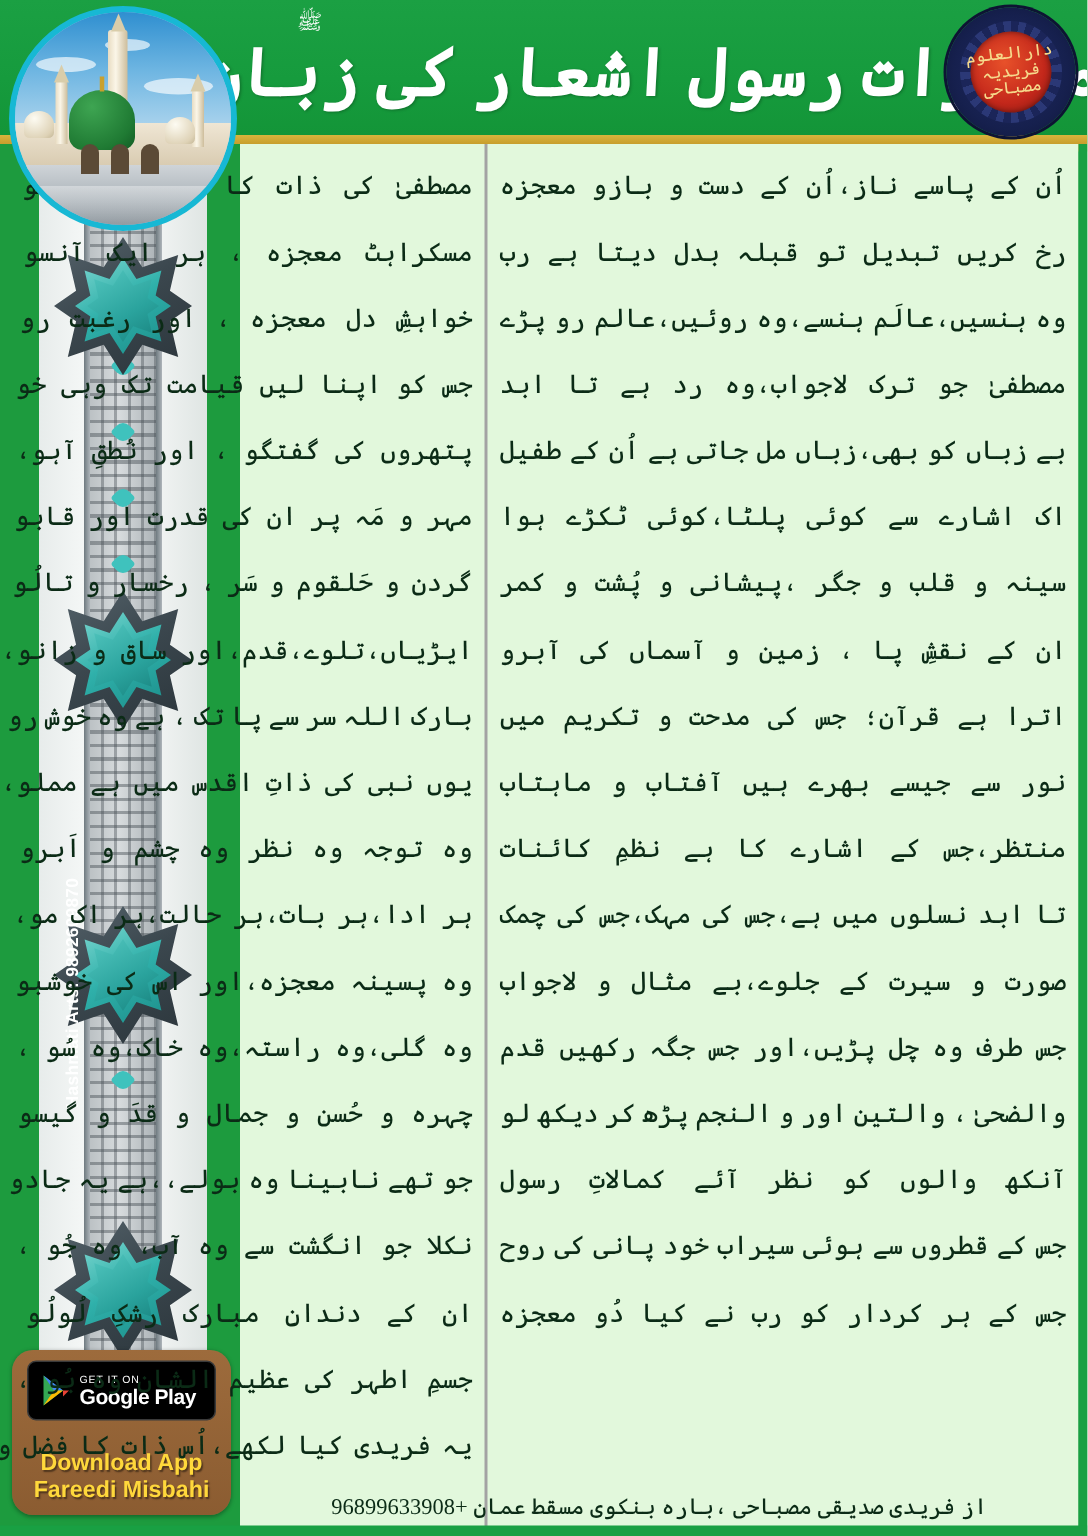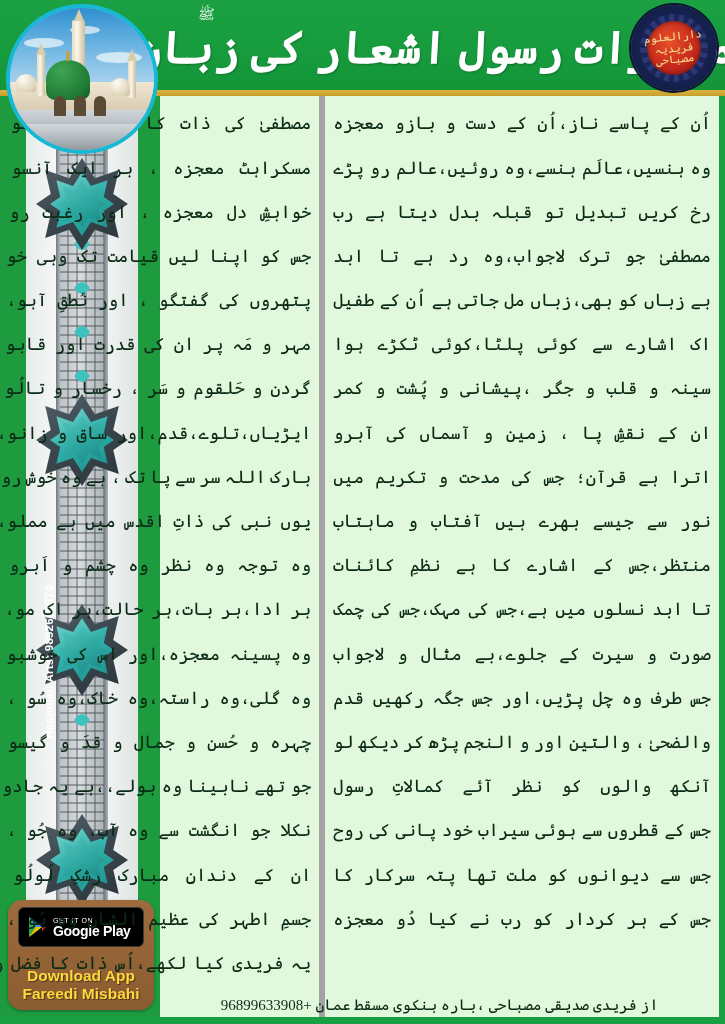--- a/index.html
+++ b/index.html
@@ -285,21 +285,21 @@
     display:flex;
     flex-direction: row;
     direction: rtl;
   }
   .col {
     flex: 1 1 50%;
     padding: 6px 8px 0 8px;
     box-sizing: border-box;
     direction: rtl;
   }
-  .col-right { border-left: 6px solid #a3a3a3; }
+  .col-right { border-left: 2px solid #a3a3a3; }
   .verse {
     font-family: "Liberation Serif", serif;
     font-size: 17.5px;
     color: #0b2b16;
     text-align: justify;
     text-align-last: justify;
     line-height: 1.0;
     height: 44.2px;
     display: flex;
     align-items: center;
@@ -438,26 +438,26 @@
     </div>
   </div>
 
   <div class="content">
     <div class="content-inner">
       <div class="col col-right">
         <div class="verse">
             <span>اُن کے پاسے ناز،اُن کے دست و بازو معجزہ</span>
           </div>
         <div class="verse">
+            <span>رخ کریں تبدیل تو قبلہ بدل دیتا ہے رب</span>
+          </div>
+        <div class="verse">
             <span>وہ ہنسیں،عالَم ہنسے،وہ روئیں،عالم رو پڑے</span>
           </div>
         <div class="verse">
-            <span>رخ کریں تبدیل تو قبلہ بدل دیتا ہے رب</span>
-          </div>
-        <div class="verse">
             <span>مصطفیٰ جو ترک لاجواب،وہ رد ہے تا ابد</span>
           </div>
         <div class="verse">
             <span>بے زباں کو بھی،زباں مل جاتی ہے اُن کے طفیل</span>
           </div>
         <div class="verse">
             <span>اک اشارے سے کوئی پلٹا،کوئی ٹکڑے ہوا</span>
           </div>
         <div class="verse">
             <span>سینہ و قلب و جگر ،پیشانی و پُشت و کمر</span>
@@ -484,23 +484,20 @@
             <span>جس طرف وہ چل پڑیں،اور جس جگہ رکھیں قدم</span>
           </div>
         <div class="verse">
             <span>والضحیٰ ، والتین اور و النجم پڑھ کر دیکھ لو</span>
           </div>
         <div class="verse">
             <span>آنکھ والوں کو نظر آئے کمالاتِ رسول</span>
           </div>
         <div class="verse">
             <span>جس کے قطروں سے ہوئی سیراب خود پانی کی روح</span>
-          </div>
-        <div class="verse">
-            <span>جس سے دیوانوں کو ملت تھا پتہ سرکار کا</span>
           </div>
         <div class="verse">
             <span>جس کے ہر کردار کو رب نے کیا دُو معجزہ</span>
           </div>
       </div>
       <div class="col col-left">
         <div class="verse">
             <span>مصطفیٰ کی ذات کا ہر ایک پہلو معجزہ</span>
           </div>
         <div class="verse">

